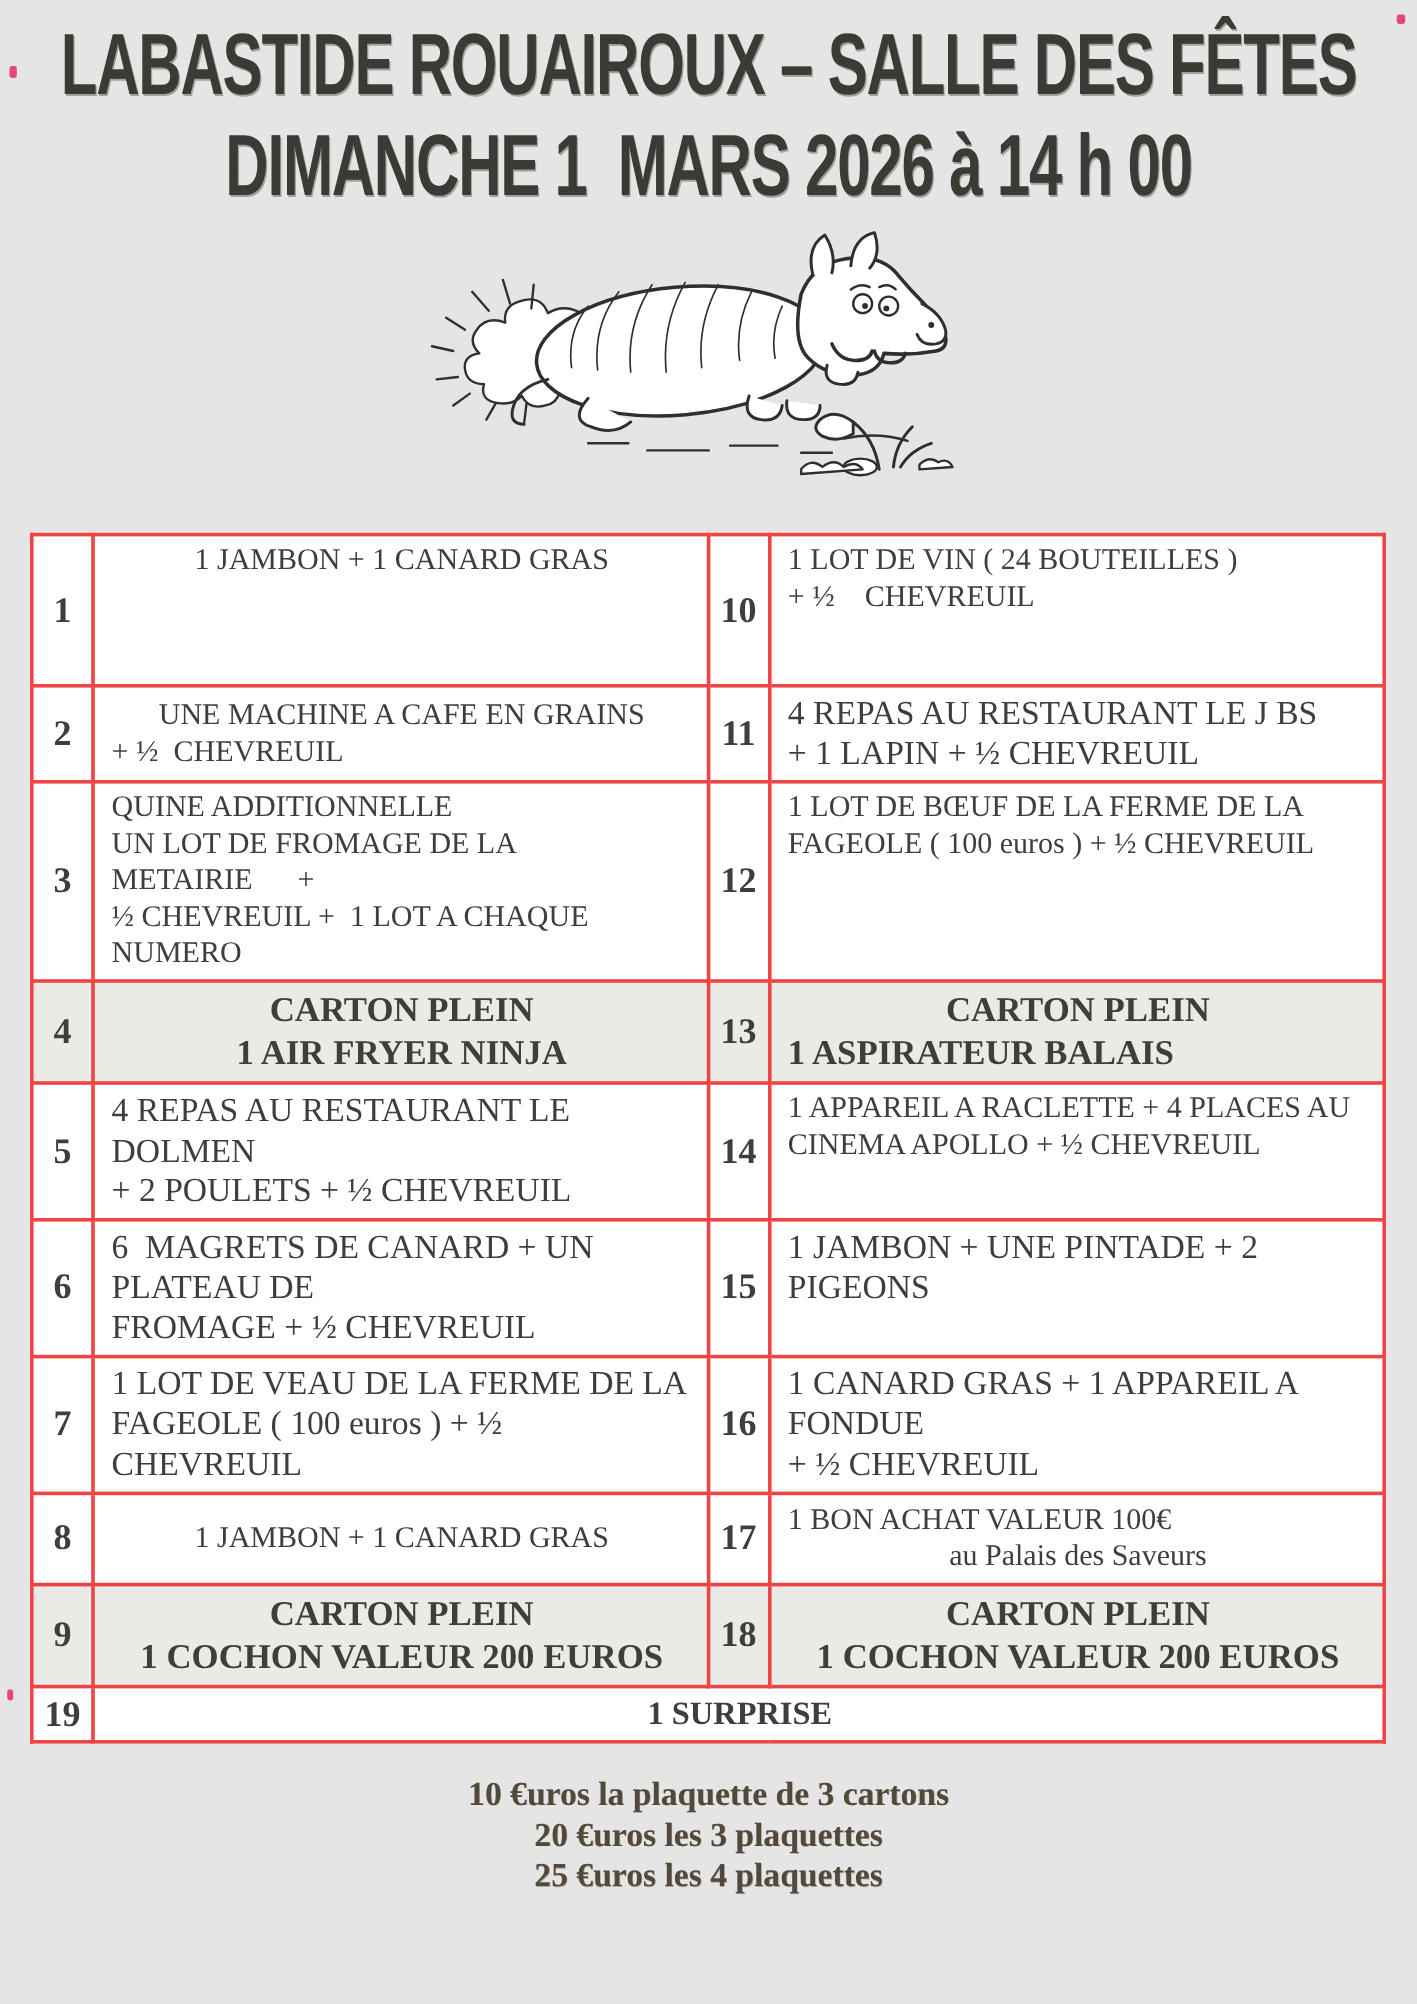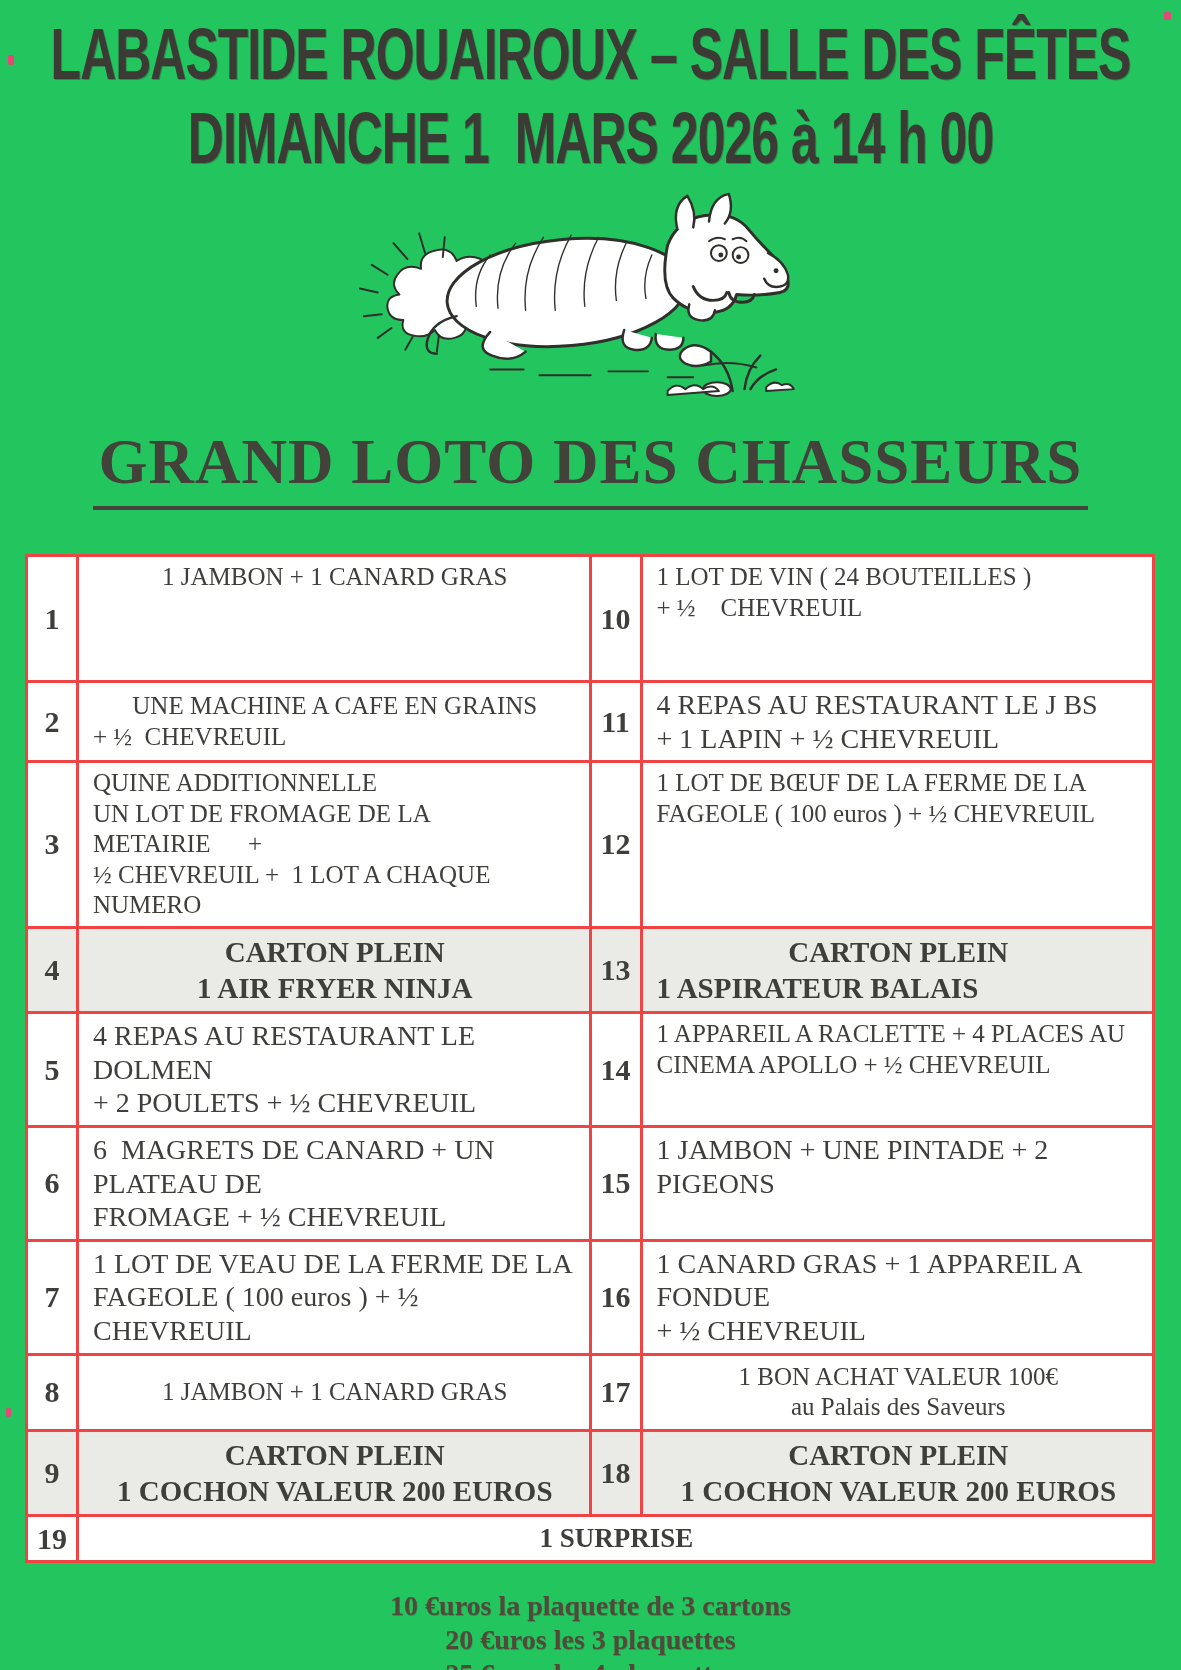--- a/index.html
+++ b/index.html
@@ -86,21 +86,21 @@
   }
   
   .artifact{position:absolute;background:#e8457a;border-radius:2px;}
   .a1{left:8px;top:55px;width:6px;height:10px;}
   .a2{left:6px;top:1408px;width:5px;height:9px;}
   .a3{right:10px;top:12px;width:7px;height:8px;}
 </style>
 </head>
 <body>
 
-<div class="poster" style="background: #22c55e;">
+<div class="poster" style="background: #e5e5e5;">
 
   <div class="hdr-line">
     <span class="hdr-inner">LABASTIDE ROUAIROUX – SALLE DES FÊTES</span>
   </div>
   <div class="hdr-line">
     <span class="hdr-inner">DIMANCHE 1&nbsp; MARS 2026 à 14 h 00</span>
   </div>
 
   <div class="boar-wrap">
     <svg viewBox="0 0 460 215" width="470" height="212">
@@ -138,23 +138,20 @@
         <path stroke-width="2.5" d="M396 208 q-4 -26 -22 -40"></path>
         <path fill="#ffffff" stroke-width="2.5" d="M374 168 q-16 -12 -28 -2 q-8 8 2 14 q12 6 26 -2z"></path>
         <path stroke-width="2.5" d="M408 206 q2 -20 16 -34 M414 206 q8 -14 26 -20"></path>
         <ellipse cx="380" cy="206" rx="14" ry="7" fill="#ffffff" stroke-width="2"></ellipse>
         <path fill="#ffffff" stroke-width="2" d="M330 208 q8 -10 18 -2 q10 -8 18 0 q10 -6 16 2 l-52 4z"></path>
         <path fill="#ffffff" stroke-width="2" d="M430 204 q8 -8 16 -2 q8 -4 12 4 l-28 2z"></path>
       </g>
     </svg>
   </div>
 
-  <div class="title-wrap">
-    <span class="main-title">GRAND LOTO DES CHASSEURS</span>
-  </div>
 
   <table class="prizes">
     <tbody id="prize-tbody">
         <tr style="height: 126px;">
           <td class="num">1</td>
           <td class="cell v-top">
             <div style="text-align: center;">1 JAMBON + 1 CANARD GRAS</div>
           </td>
           <td class="num">10</td>
           <td class="cell v-top">
@@ -234,21 +231,21 @@
             <div>+ ½ CHEVREUIL</div>
           </td>
         </tr>
         <tr style="height: 76px;">
           <td class="num">8</td>
           <td class="cell">
             <div style="text-align: center;">1 JAMBON + 1 CANARD GRAS</div>
           </td>
           <td class="num">17</td>
           <td class="cell">
-            <div style="text-align: center;">1 BON ACHAT VALEUR 100€</div>
+            <div style="">1 BON ACHAT VALEUR 100€</div>
             <div style="text-align: center;">au Palais des Saveurs</div>
           </td>
         </tr>
         <tr class="hl" style="height: 66px;">
           <td class="num">9</td>
           <td class="cell">
             <div style="text-align: center;">CARTON PLEIN</div>
             <div style="text-align: center;">1 COCHON VALEUR 200 EUROS</div>
           </td>
           <td class="num">18</td>

